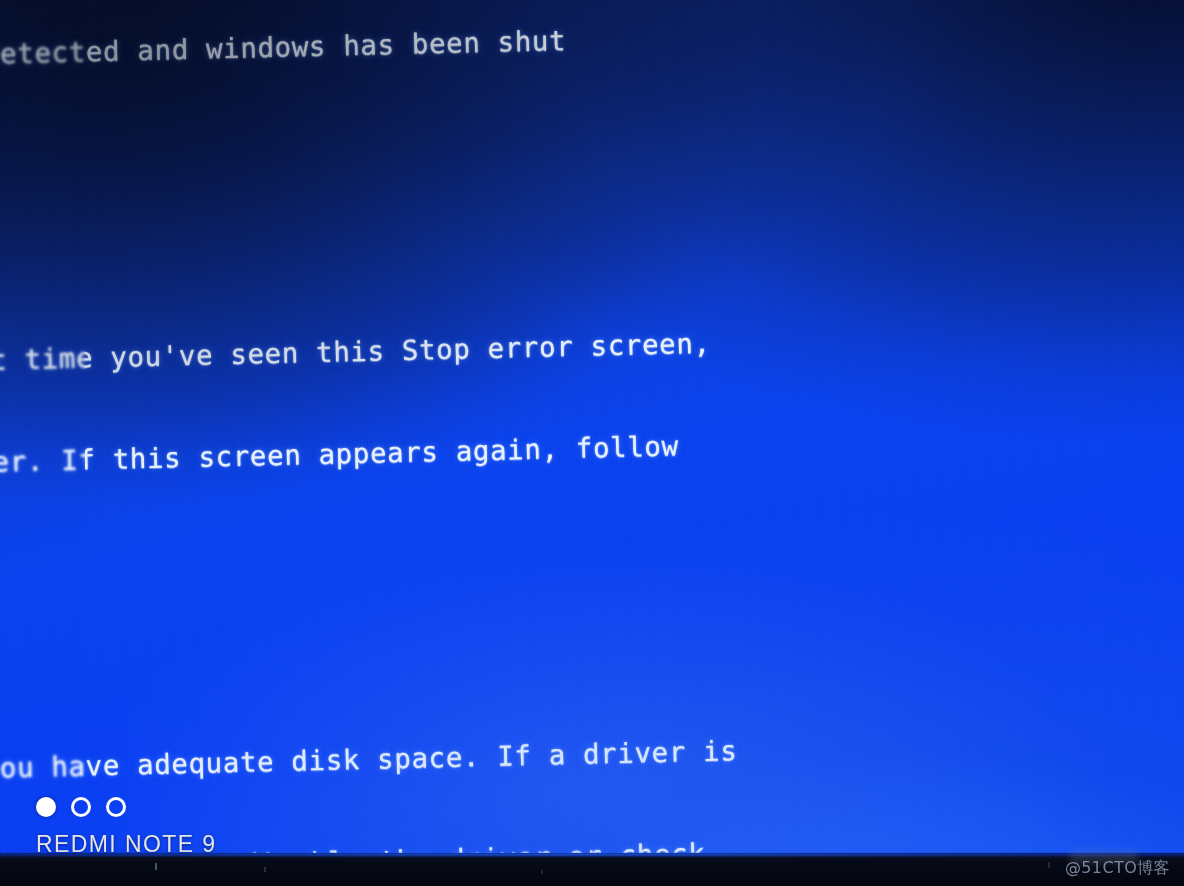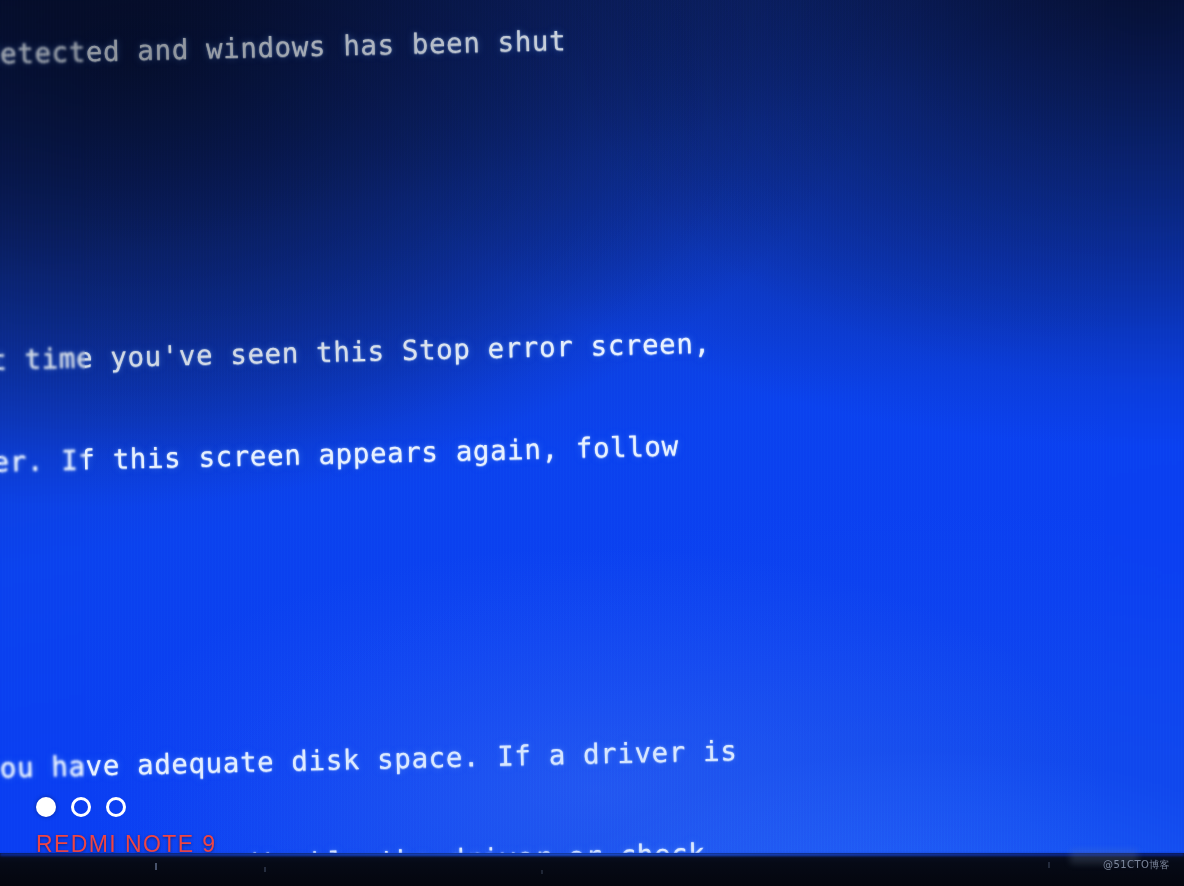--- a/index.html
+++ b/index.html
@@ -59,21 +59,21 @@
 
   
   .dots{position:absolute;left:36px;top:797px;display:flex;gap:15px;align-items:center;}
   .dot{width:20px;height:20px;border-radius:50%;box-sizing:border-box;}
   .dot.filled{background:#ffffff;box-shadow:0 0 4px rgba(0,0,0,.35);}
   .dot.hollow{border:3px solid #ffffff;background:transparent;}
 
   
   .redmi{
     position:absolute;left:36px;top:831px;
-    color:#ef4444;font-family:"Liberation Sans","DejaVu Sans",sans-serif;
+    color:#e5e5e5;font-family:"Liberation Sans","DejaVu Sans",sans-serif;
     font-size:23px;letter-spacing:1.4px;font-weight:400;
     text-shadow:0 1px 3px rgba(0,0,0,.45);
   }
 
   
   .bezel{
     position:absolute;left:0;right:0;top:853px;height:33px;
     background:linear-gradient(180deg,#0a1024 0%,#060a16 30%,#04060e 100%);
   }
   .bezel:before{
@@ -81,21 +81,21 @@
     background:linear-gradient(90deg,rgba(10,50,190,.75),rgba(30,90,250,.9),rgba(8,40,170,.7));
     filter:blur(1px);
   }
   .bezel-speck{position:absolute;width:2px;height:7px;background:rgba(150,170,210,.45);}
 
   
   .site-wm{
     position:absolute;right:14px;top:858px;
     color:rgba(190,205,230,0.62);
     font-family:"DejaVu Sans","Liberation Sans",sans-serif;
-    font-size:10px;letter-spacing:.4px;
+    font-size:16px;letter-spacing:.4px;
   }
   .wm-smudge{
     position:absolute;right:46px;top:850px;width:68px;height:14px;
     background:rgba(120,135,165,0.22);filter:blur(3px);border-radius:3px;
   }
 </style>
 </head>
 <body>
 
 <div id="photo">

